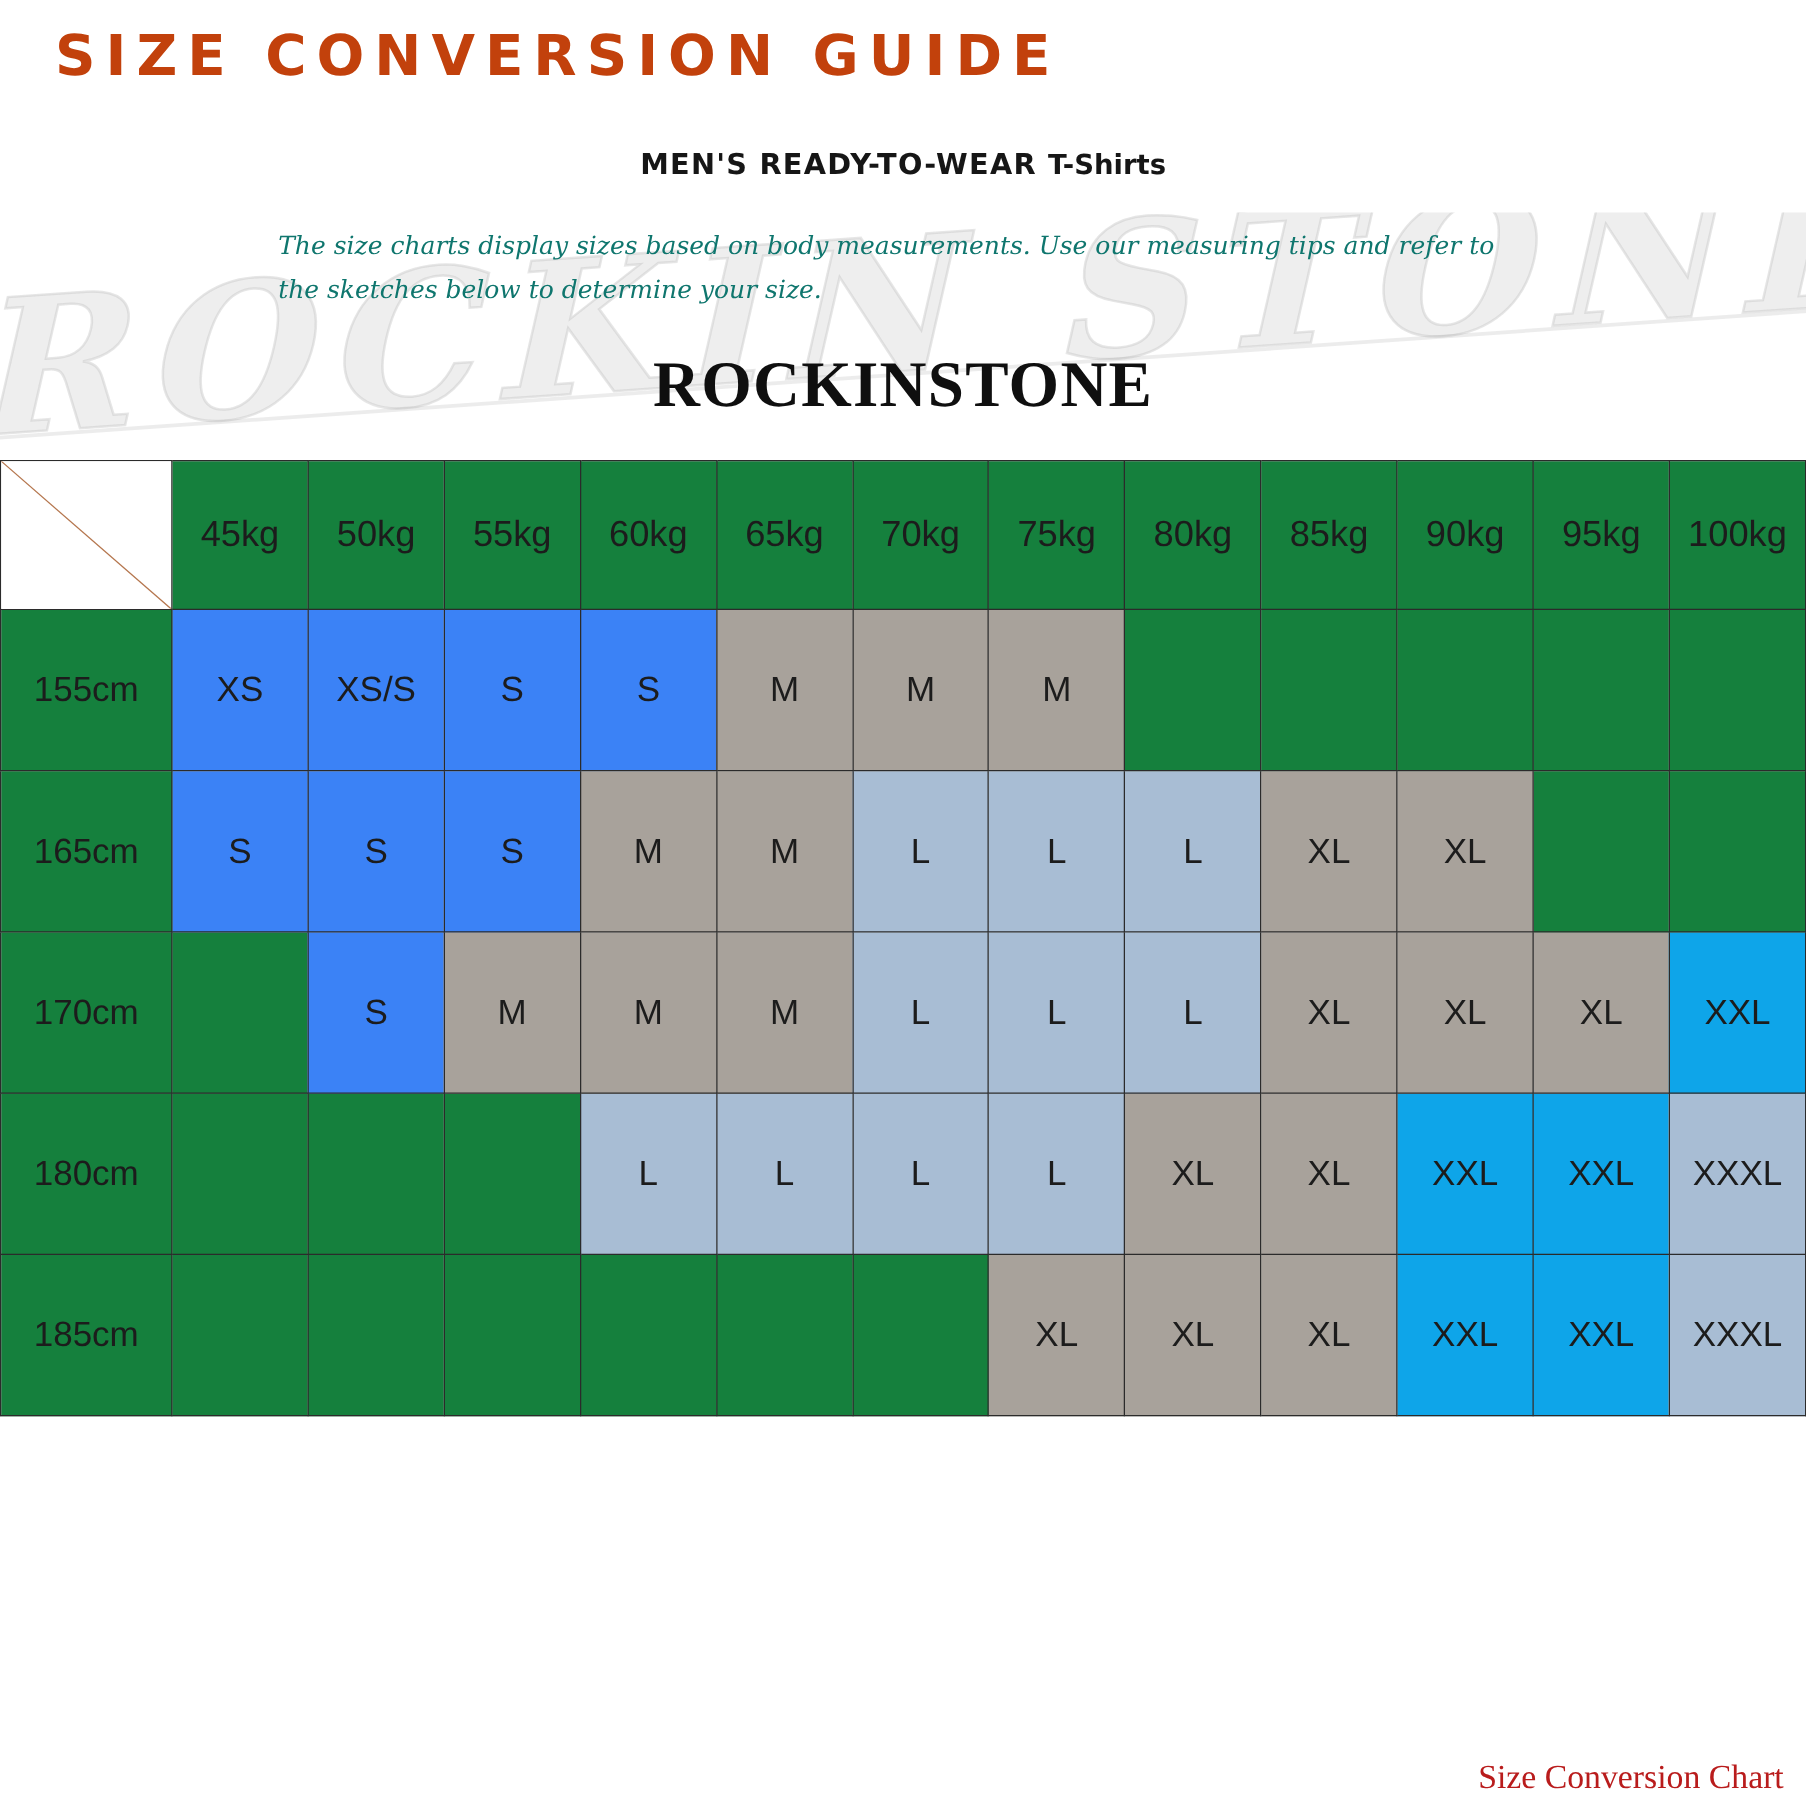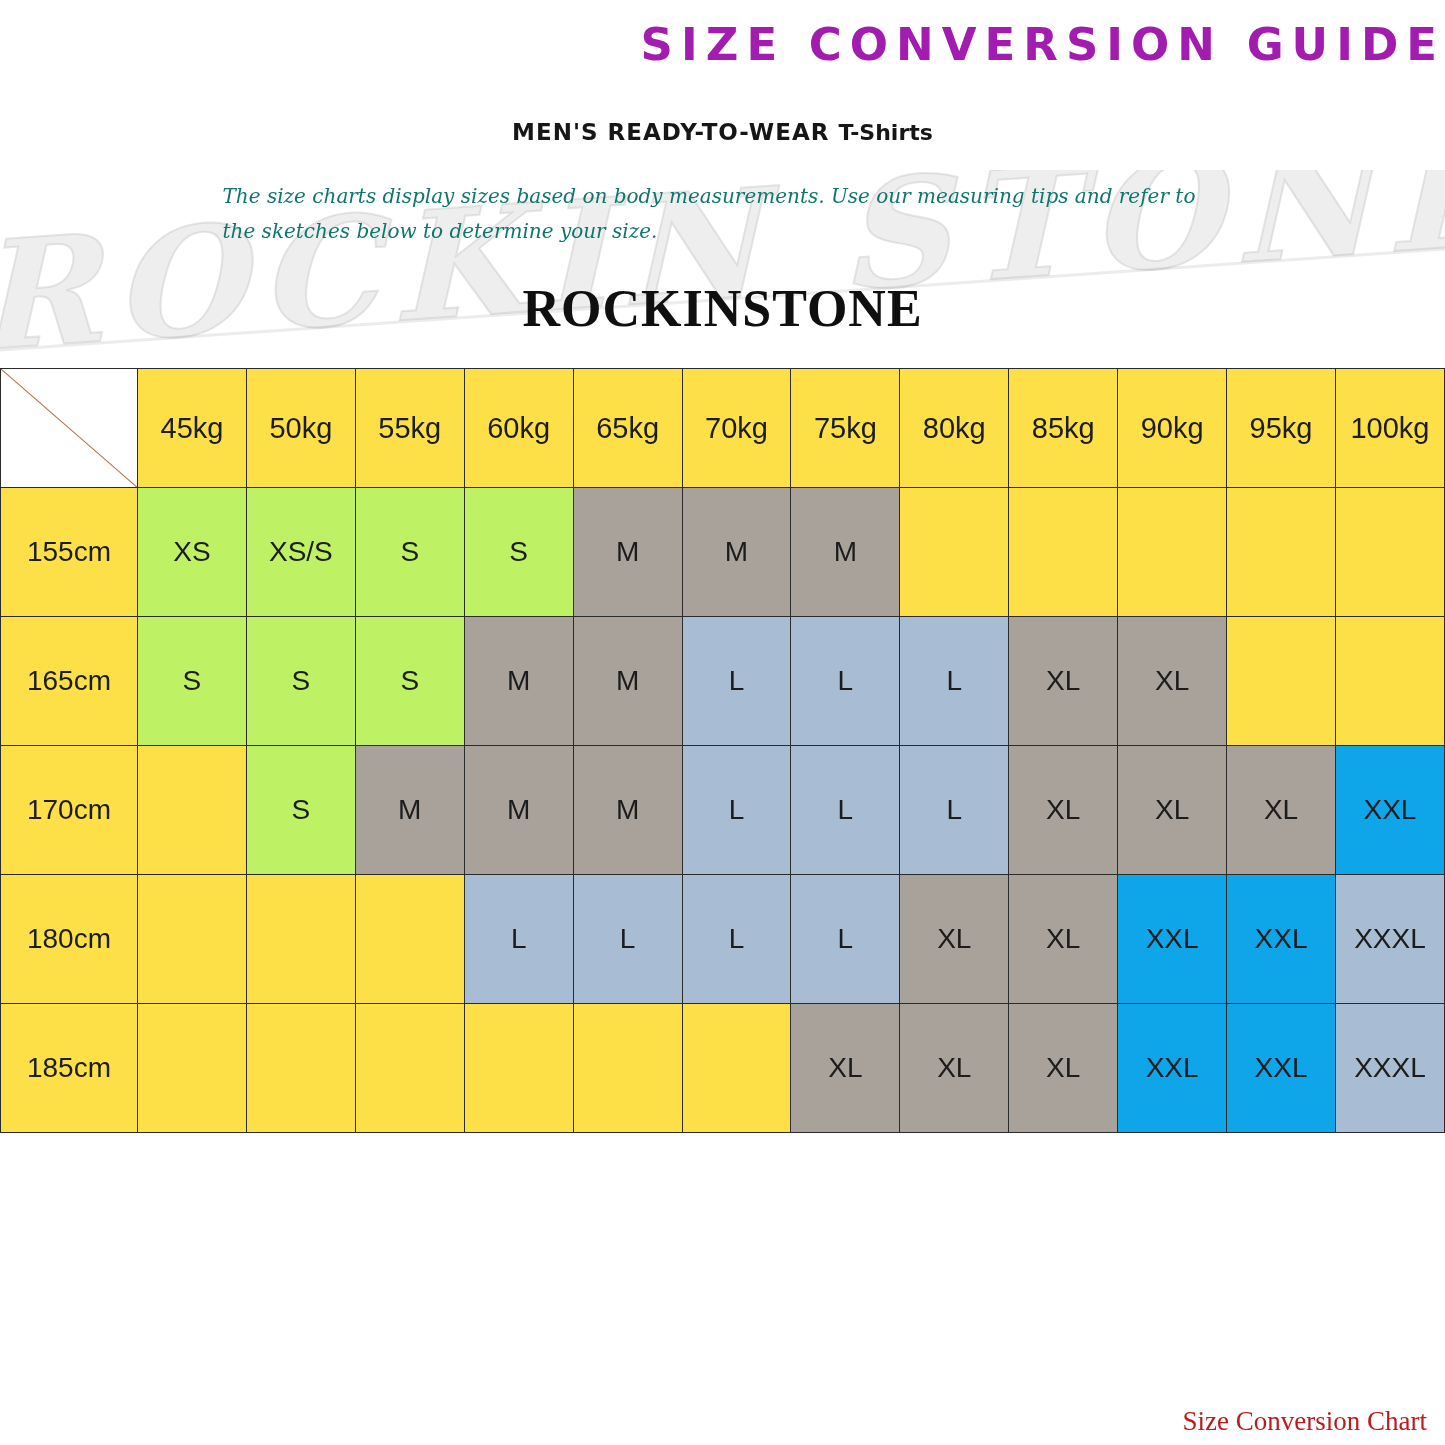--- a/index.html
+++ b/index.html
@@ -51,27 +51,28 @@
     background: rgba(150,150,150,0.18);
     transform: rotate(-4deg);
   }
 
   
   .page {
     position: relative;
     z-index: 2;
   }
   .title {
-    text-align: right;
+    text-align: left;
     font-family: "DejaVu Sans", sans-serif;
     font-size: 45px;
     font-weight: 700;
     letter-spacing: 8px;
     margin-top: 18px;
-    color: #a21caf;
+    color: #c2410c;
+    margin-left: 44px;
   }
   .subtitle {
     text-align: center;
     margin-top: 48px;
     font-family: "DejaVu Sans", sans-serif;
     font-size: 23px;
     font-weight: 700;
     letter-spacing: 1px;
     color: #161616;
   }
@@ -139,22 +140,22 @@
     height: 1px;
     background: #b5764e;
     transform-origin: 0 0;
     transform: rotate(41deg);
   }
   td.rowhead {
     width: 136px;
     font-size: 29px;
   }
   
-  .f-none  { background: #fde047; }
-  .f-light { background: #bef264; }
+  .f-none  { background: #15803d; }
+  .f-light { background: #3b82f6; }
   .f-gray  { background: #a8a29b; }
   .f-blue  { background: #a8bdd4; }
   .f-pale  { background: #0ea5e9; }
 
   
   .footer {
     position: absolute;
     right: 18px;
     bottom: 8px;
     font-family: "Liberation Serif", serif;

